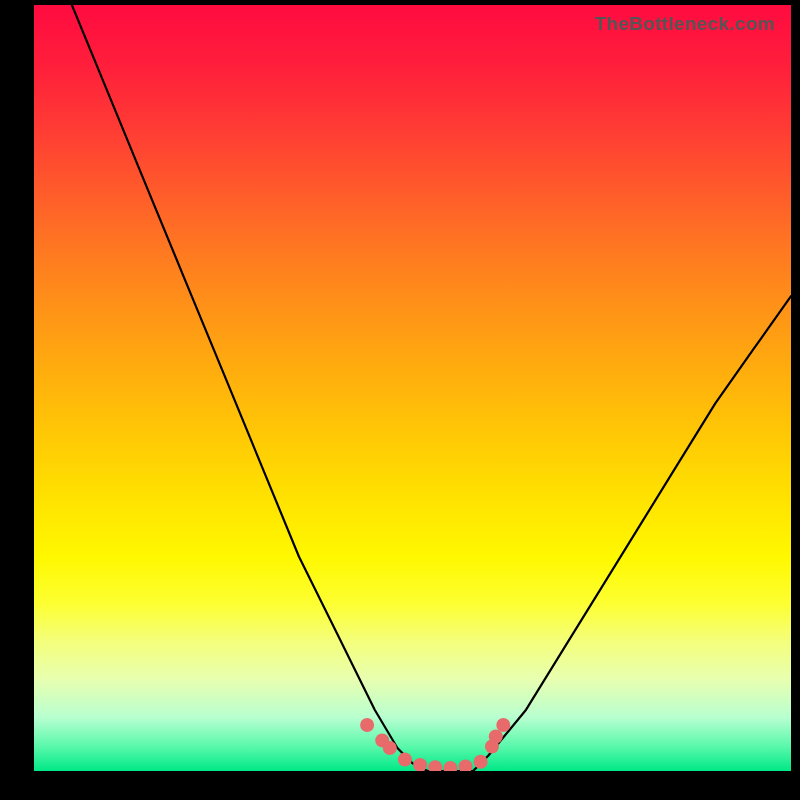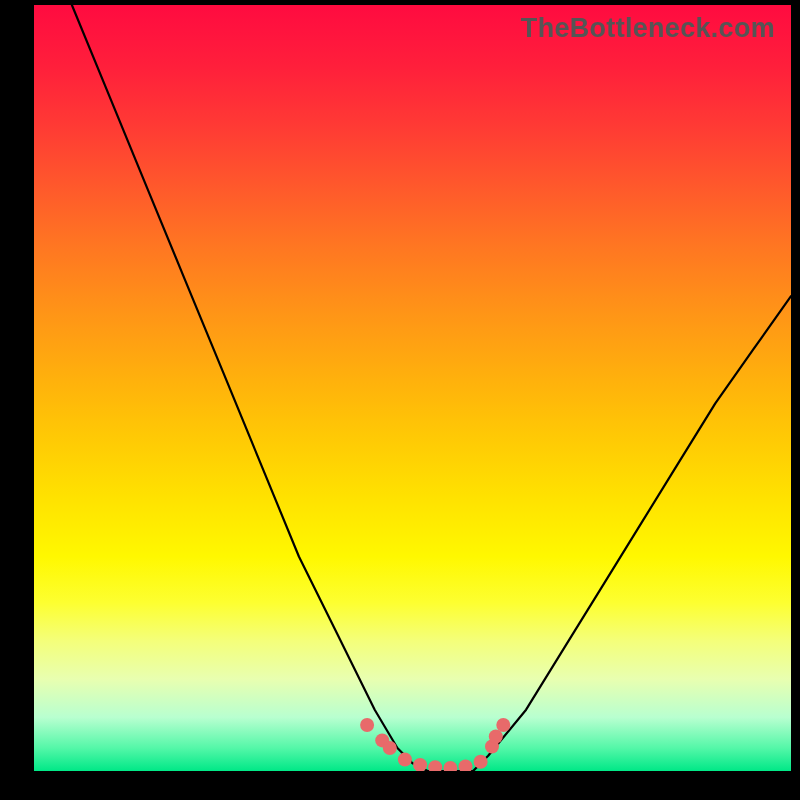--- a/index.html
+++ b/index.html
@@ -33,21 +33,21 @@
       #b8ffd0 93%,
       #54f7a8 97%,
       #00e887 100%
     );
   }
   .watermark {
     position: absolute;
     top: 8px;
     right: 16px;
     font-family: Arial, sans-serif;
-    font-size: 27px;
+    font-size: 19px;
     font-weight: bold;
     color: #555;
     letter-spacing: 0.3px;
   }
   svg.curve {
     position: absolute;
     left: 0;
     top: 0;
     width: 757px;
     height: 766px;

